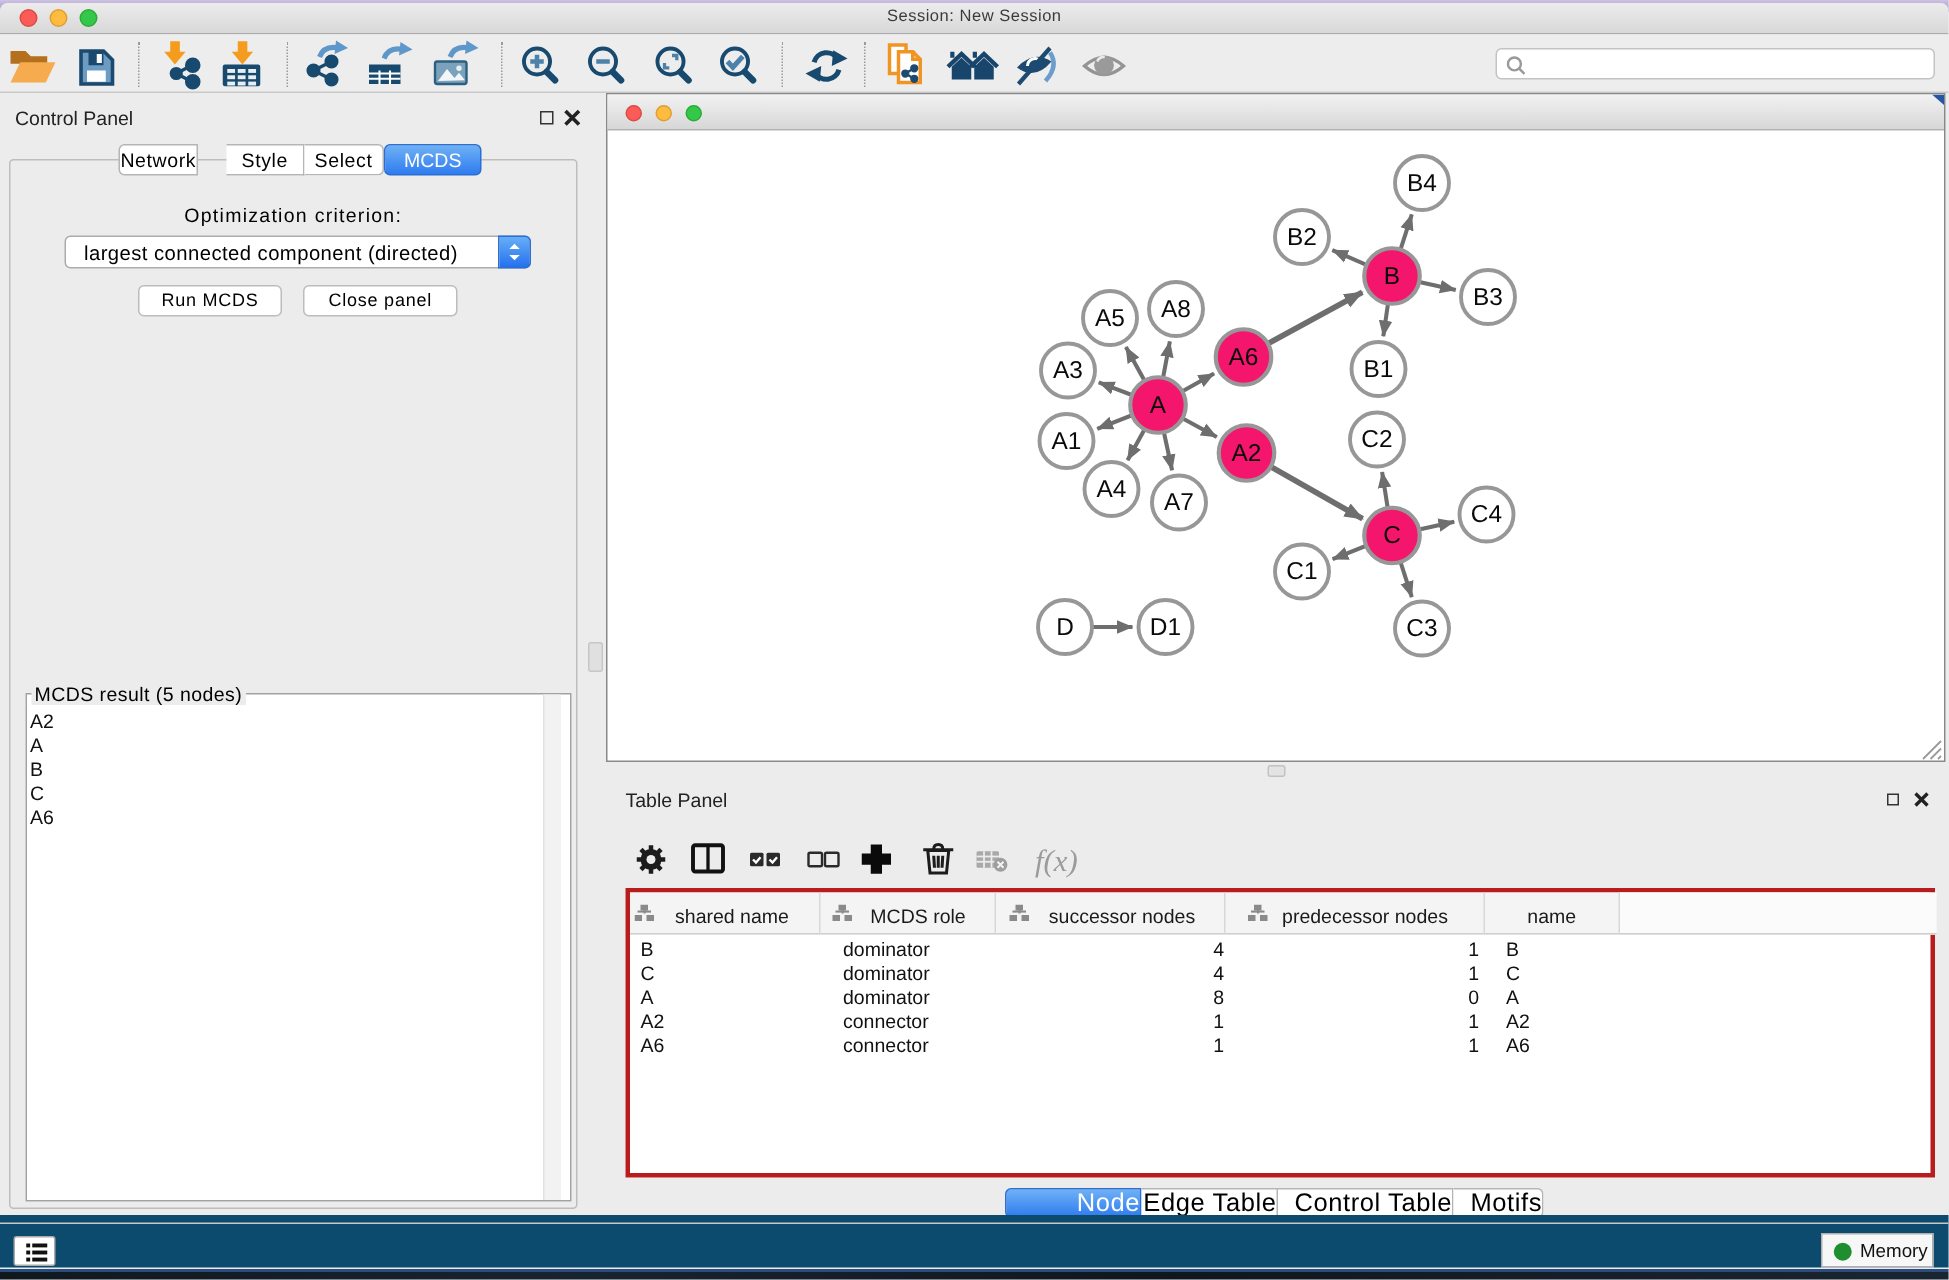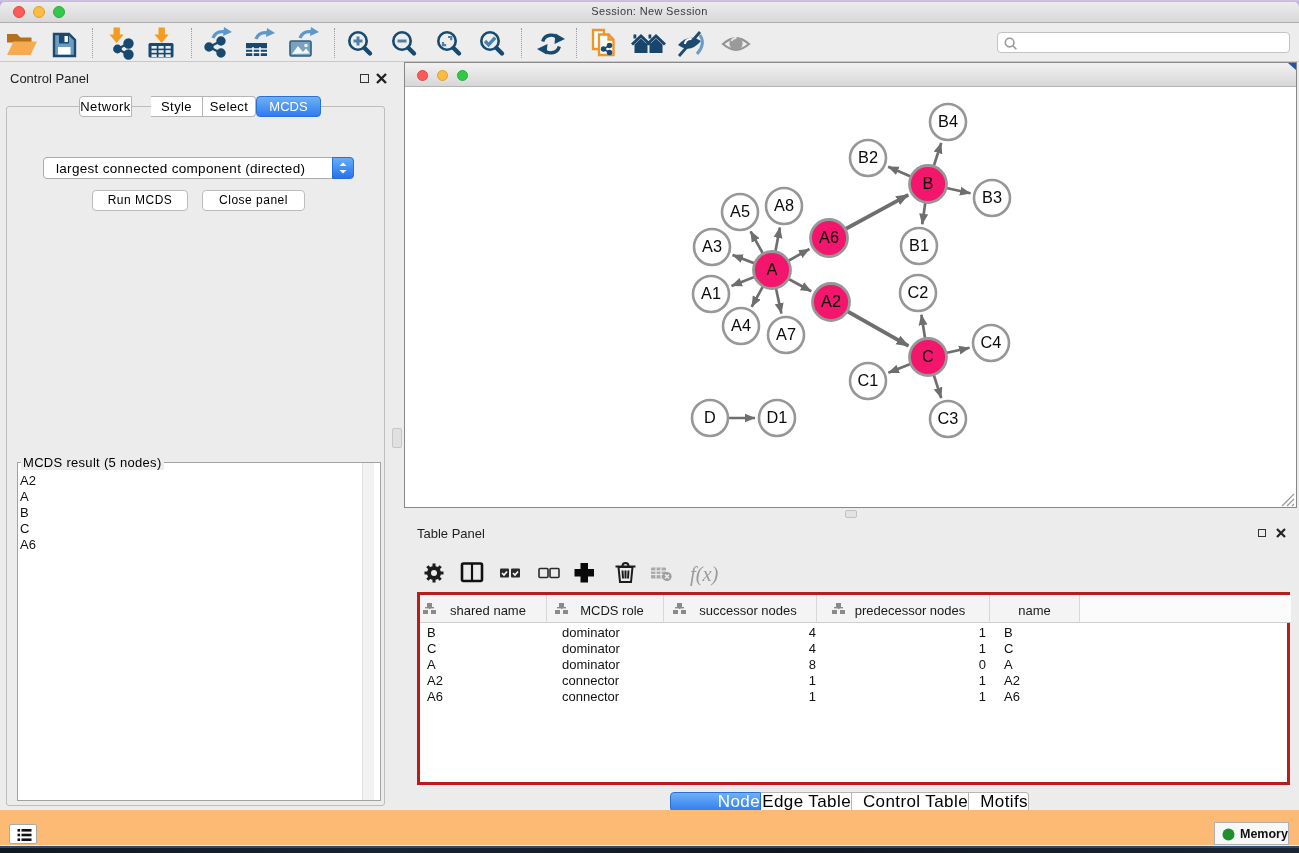--- a/index.html
+++ b/index.html
@@ -29,21 +29,21 @@
 #nettext{width:100%;top:5px;text-align:center;font-size:13px;font-weight:bold;color:#2e2e2e;letter-spacing:0.2px;}
 #tpanel{left:404px;top:520px;width:895px;height:290px;background:#ececec;}
 #tptitle{left:13px;top:6px;font-size:13px;color:#222;}
 #ttable{left:13px;top:72px;width:873px;height:193px;background:#fff;border:3px solid #b91c1c;}
 #thead{left:0;top:0;width:871px;height:28px;background:#f4f4f4;border-bottom:1px solid #cfcfcf;}
 .hcell{top:0;height:28px;border-right:1px solid #d8d8d8;}
 .htext{font-size:13px;color:#1a1a1a;top:8px;width:100%;text-align:center;}
 .row{left:0;width:871px;height:16px;font-size:13px;color:#111;}
 .rc{position:absolute;top:1px;}
 .tab2{top:272px;height:20px;background:#fff;border:1px solid #b5b5b5;font-size:17px;color:#000;text-align:right;line-height:18px;letter-spacing:0.4px;}
-#statusbar{left:0;top:810px;width:1299px;height:35px;background:#fdba74;font-weight:bold;}
+#statusbar{left:0;top:810px;width:1299px;height:35px;background:#0c4a6e;}
 #deskbot{left:0;top:846px;width:1299px;height:7px;border-top:2px solid #2b4d7e;background:linear-gradient(90deg,#10181f,#182330 30%,#10161e 60%,#1a2531);}
 #listbtn{left:9px;top:14px;width:28px;height:20px;background:#fff;border:1px solid #aaa;border-radius:2px;}
 #membtn{left:1214px;top:12px;width:75px;height:23px;background:#f7f7f7;border:1px solid #b0b0b0;font-size:12.5px;color:#111;}
 </style></head>
 <body>
 <div class="abs" id="purpletop"></div>
 <div class="abs" id="titlebar"></div>
 <div class="abs tl" style="left:13px;background:#fc5b57;border:1px solid #d94c42;"></div>
 <div class="abs tl" style="left:33px;background:#fdbc40;border:1px solid #dd9f34;"></div>
 <div class="abs tl" style="left:53px;background:#34c84a;border:1px solid #2bab38;"></div>
@@ -193,20 +193,21 @@
 <div class="abs" style="left:10px;top:9px;font-size:13px;color:#222;">Control Panel</div>
 <div class="abs" style="left:360px;top:12px;width:9px;height:9px;border:1.5px solid #333;"></div>
 <svg class="abs" style="left:375px;top:10px" width="13" height="13" viewBox="0 0 13 13">
       <path d="M2 2 L11 11 M11 2 L2 11" stroke="#222" stroke-width="2.4"></path>
     </svg>
 <div class="abs" id="cpbox"></div>
 <div class="abs tabseg" style="left:79px;width:53px;border-radius:4px 0 0 4px;">Network</div>
 <div class="abs tabseg" style="left:151px;width:52px;border-left:none;">Style</div>
 <div class="abs tabseg" style="left:203px;width:53px;border-left:none;border-radius:0 4px 4px 0;">Select</div>
 <div class="abs" id="tabmcds">MCDS</div>
+<div class="abs" id="optlabel">Optimization criterion:</div>
 <div class="abs" id="dropdown">
 <div class="abs" id="ddtext">largest connected component (directed)</div>
 <div class="abs" id="ddbtn"><svg width="20" height="20" viewBox="0 0 20 20">
           <path d="M6.5 8 L10 4.5 L13.5 8 Z M6.5 12 L10 15.5 L13.5 12 Z" fill="#fff"></path>
         </svg></div>
 </div>
 <div class="abs btn" style="left:92px;width:96px;">Run MCDS</div>
 <div class="abs btn" style="left:202px;width:103px;">Close panel</div>
 <div class="abs" id="groupbox"></div>
 <div class="abs" id="sbtrack"></div>

